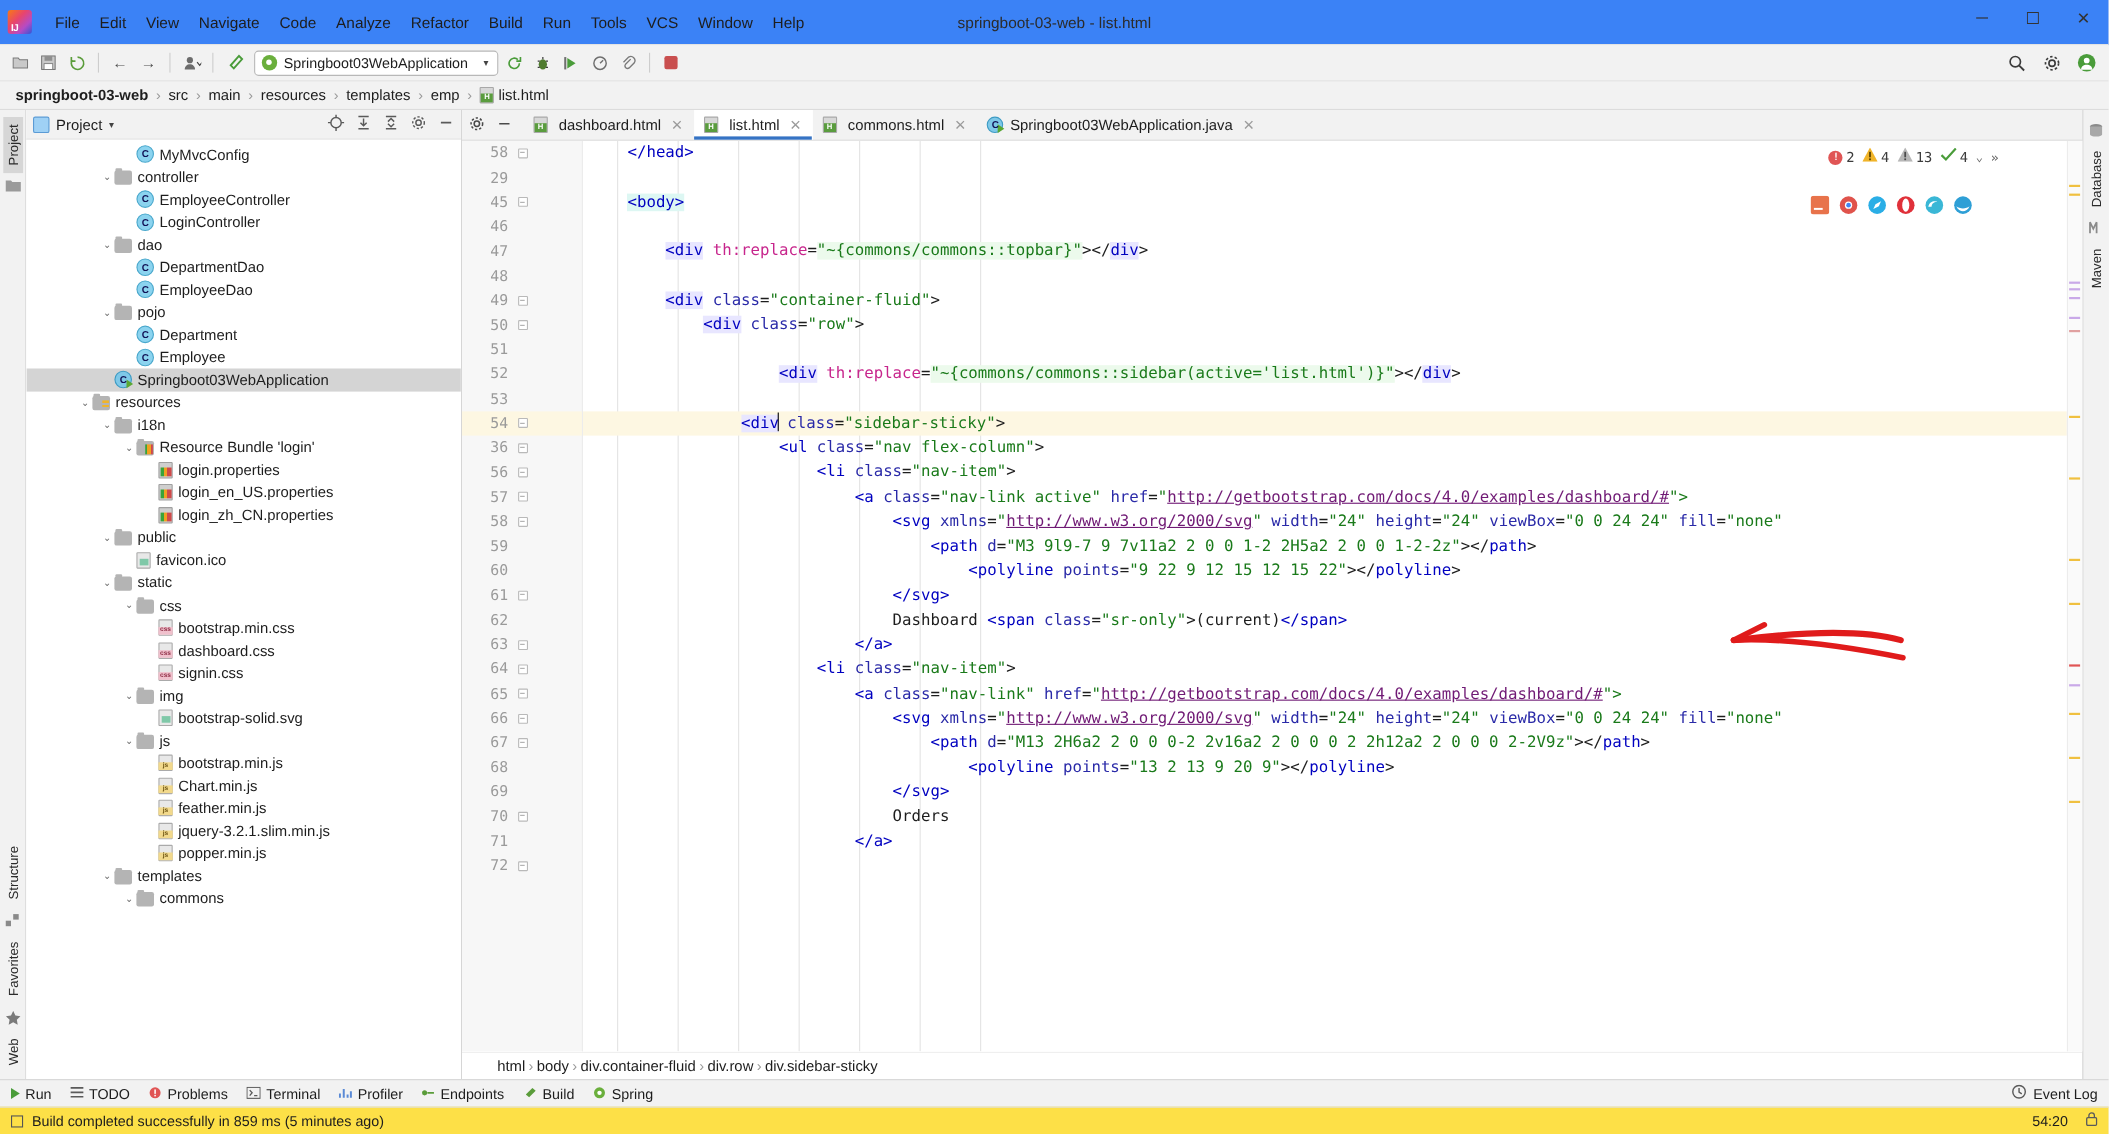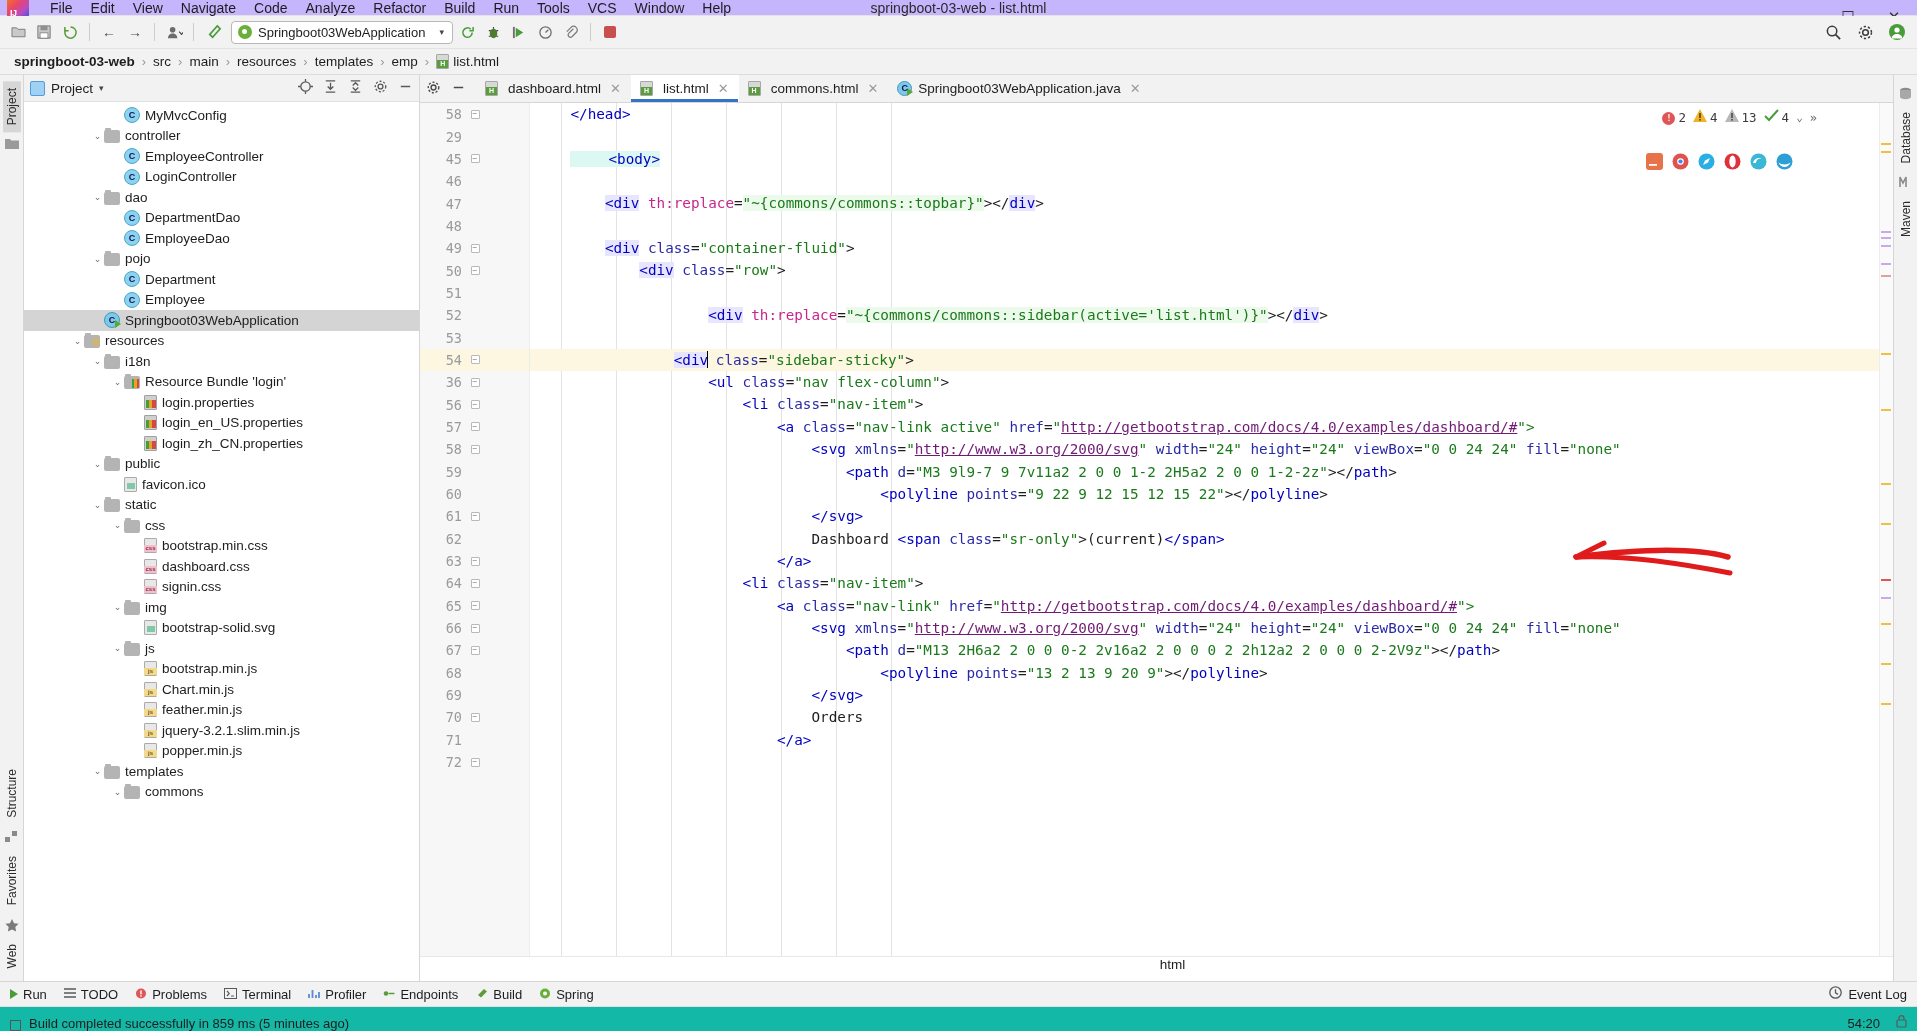--- a/index.html
+++ b/index.html
@@ -10,22 +10,22 @@
     font-family: "Liberation Sans", sans-serif;
     font-size: 13px;
     color: #1d1d1d;
     background: #f2f2f2;
     -webkit-font-smoothing: antialiased;
   }
   .ide { width: 1917px; height: 1031px; display: flex; flex-direction: column; background:#f2f2f2; }
 
   
   .menubar {
-    height: 16px; display: flex; align-items: center;
-    background: #c4b5fd; position: relative;
+    height: 41px; display: flex; align-items: center;
+    background: #3b82f6; position: relative;
     border-bottom: 1px solid #e3e3e3;
   }
   .ij-logo {
     width: 22px; height: 22px; margin-left: 7px; margin-right: 12px;
     border-radius: 3px; position: relative; overflow: hidden;
     background: linear-gradient(135deg,#f97a12 0%,#e8446e 40%,#b64bc4 70%,#2f56d6 100%);
     flex: none;
   }
   .ij-logo::after {
     content: "IJ"; position: absolute; left: 3px; bottom: 1px;
@@ -191,21 +191,21 @@
   .cline.hl { background: #fdf7e2; }
   .tag { color: #0000c0; }
   .tag-hl { background: #e8e6ff; }
   .attr { color: #2a2aa8; }
   .thattr { color: #c7258c; }
   .val { color: #1a7a1a; }
   .val-bg { background: #ecfaec; }
   .txt { color: #1d1d1d; }
   .punct { color: #1d1d1d; }
   .url { color: #701a75; text-decoration: underline; }
-  .body-hl { background: #ddf7f3; padding-left: 38px; }
+  .body-hl { background: #ddf7f3; }
 
   .indentguide { position:absolute; top:0; bottom:0; width:1px; background:#e3e3e3; }
 
   
   .caret-bar { display:inline-block; width:1px; height:17px; background:#000; vertical-align:-3px; margin:0 -1px; }
 
   
   .inspect {
     position: absolute; right: 62px; top: 4px; display: flex; align-items: center; gap: 7px;
     font-size: 12.5px; color: #3c3c3c; z-index: 5;
@@ -228,34 +228,34 @@
   
   .codewidgets { position:absolute; right: 86px; top: 50px; display:flex; gap:9px; z-index:4;}
   .cw { width: 17px; height: 17px; border-radius: 3px; }
 
   
   .arrow-svg { position: absolute; pointer-events: none; z-index: 9; }
 
   
   .editorcrumbs {
     height: 25px; display:flex; align-items:center; gap:3px; padding-left: 32px;
-    background:#fff; border-top:1px solid #e8e8e8; font-size: 13.5px; color:#1d1d1d;flex-direction:column;
+    background:#fff; border-top:1px solid #e8e8e8; font-size: 13.5px; color:#1d1d1d;
   }
   .editorcrumbs .sep { color:#9a9a9a; }
 
   
   .toolwindowbar {
     height: 25px; display: flex; align-items: center; gap: 17px; padding: 0 10px;
     background: #f2f2f2; border-top: 1px solid #d6d6d6; font-size: 13px; color:#1d1d1d;
   }
   .twitem { display:flex; align-items:center; gap:5px; }
   .tw-right { margin-left:auto; display:flex; align-items:center; gap:6px; }
   .statusbar {
-    height: 25px; display:flex; align-items:flex-end; gap:8px; padding: 0 10px;
-    background:#14b8a6; border-top:1px solid #e0e0e0; font-size:13px; color:#1d1d1d;
+    height: 25px; display:flex; align-items:center; gap:8px; padding: 0 10px;
+    background:#fde047; border-top:1px solid #e0e0e0; font-size:13px; color:#1d1d1d;
   }
   .statusbar .right { margin-left:auto; display:flex; align-items:center; gap:16px; }
   .play-tri { width:0;height:0;border-left:8px solid #4a9c3a;border-top:5px solid transparent;border-bottom:5px solid transparent;}
   .sq-ico { width:11px;height:11px;border:1.5px solid #555; }
 </style>
 </head>
 <body>
 
 <div class="ide">
 

